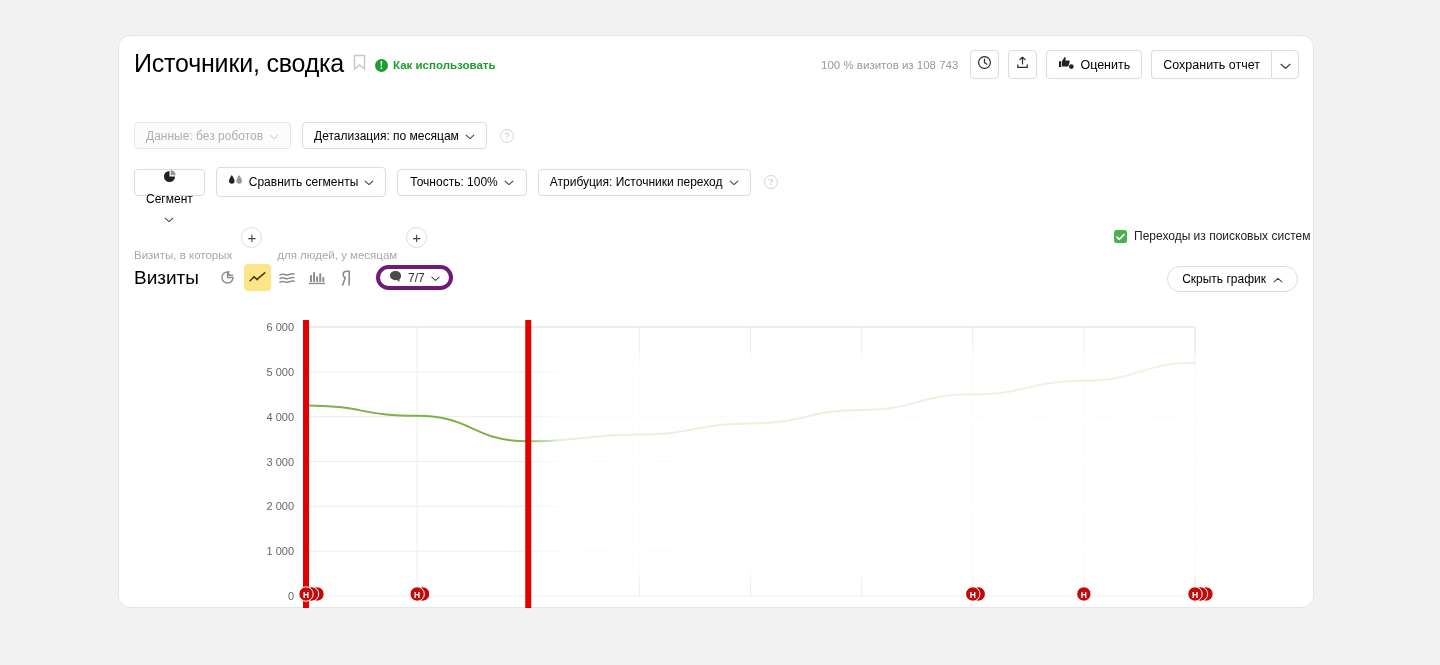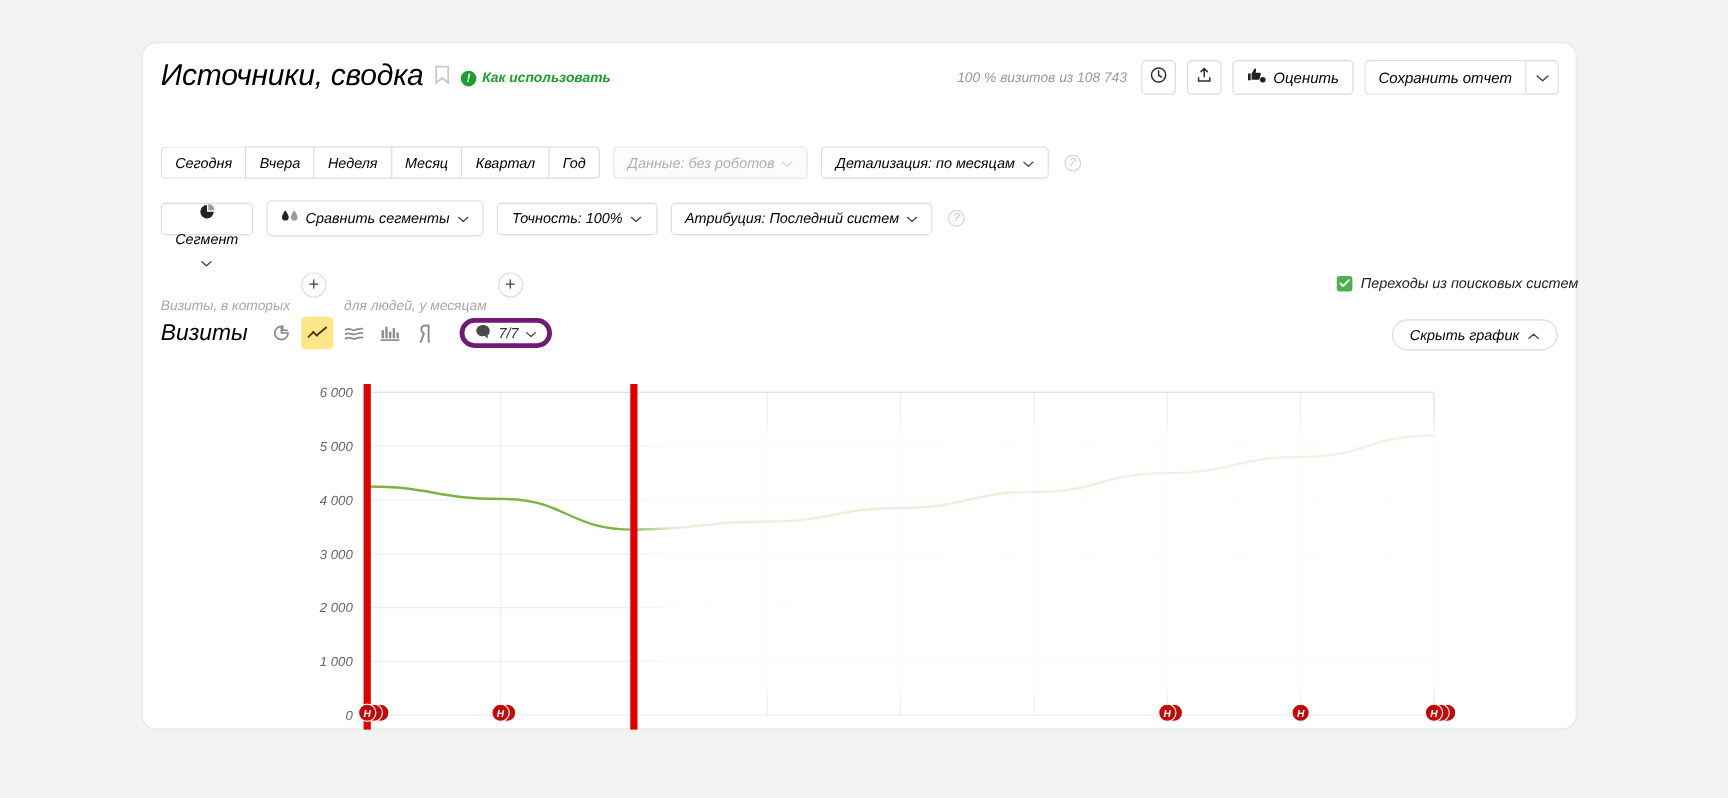--- a/index.html
+++ b/index.html
@@ -4,21 +4,21 @@
 <title>Источники, сводка</title>
 <style>
   * { box-sizing: border-box; }
   html, body {
     margin: 0; padding: 0;
     width: 1440px; height: 665px;
     background: #f2f2f2;
     font-family: "Liberation Sans", sans-serif;
     -webkit-font-smoothing: antialiased;
   }
-  .page { position: relative; width: 1440px; height: 665px; overflow: hidden; font-style: italic; }
+  .page { position: relative; width: 1440px; height: 665px; overflow: hidden; }
 
   .card {
     position: absolute;
     left: 118px; top: 35px;
     width: 1196px; height: 573px;
     background: #ffffff;
     border: 1px solid #e6e6e6;
     border-radius: 12px;
   }
 
@@ -220,28 +220,20 @@
               <svg width="11" height="7" viewBox="0 0 11 7">
                   <path d="M1 1.3l4.5 4 4.5-4" fill="none" stroke="#444" stroke-width="1.25" stroke-linecap="round" stroke-linejoin="round"></path>
                 </svg>
             </span>
           </span>
         </span>
       </div>
     </div>
 
     <div class="row row-periods">
-      <span class="seg">
-        <span class="sbtn">Сегодня</span>
-        <span class="sbtn">Вчера</span>
-        <span class="sbtn">Неделя</span>
-        <span class="sbtn">Месяц</span>
-        <span class="sbtn">Квартал</span>
-        <span class="sbtn">Год</span>
-      </span>
 
 
       <span class="pill muted" style="padding:0 11px;">
         <span>Данные: без роботов</span>
         <span class="chev">
           <svg width="10" height="6" viewBox="0 0 11 7">
               <path d="M1 1.3l4.5 4 4.5-4" fill="none" stroke="#aaa" stroke-width="1.25" stroke-linecap="round" stroke-linejoin="round"></path>
             </svg>
         </span>
       </span>
@@ -292,21 +284,21 @@
       <span class="pill" style="padding:0 12px;">
         <span>Точность: 100%</span>
         <span class="chev">
           <svg width="10" height="6" viewBox="0 0 11 7">
               <path d="M1 1.3l4.5 4 4.5-4" fill="none" stroke="#444" stroke-width="1.25" stroke-linecap="round" stroke-linejoin="round"></path>
             </svg>
         </span>
       </span>
 
       <span class="pill" style="padding:0 11px;">
-        <span>Атрибуция: Последний систем</span>
+        <span>Атрибуция: Источники переход</span>
         <span class="chev">
           <svg width="10" height="6" viewBox="0 0 11 7">
               <path d="M1 1.3l4.5 4 4.5-4" fill="none" stroke="#444" stroke-width="1.25" stroke-linecap="round" stroke-linejoin="round"></path>
             </svg>
         </span>
       </span>
 
       <span class="qmark" style="margin-left:2px;">?</span>
     </div>
 

